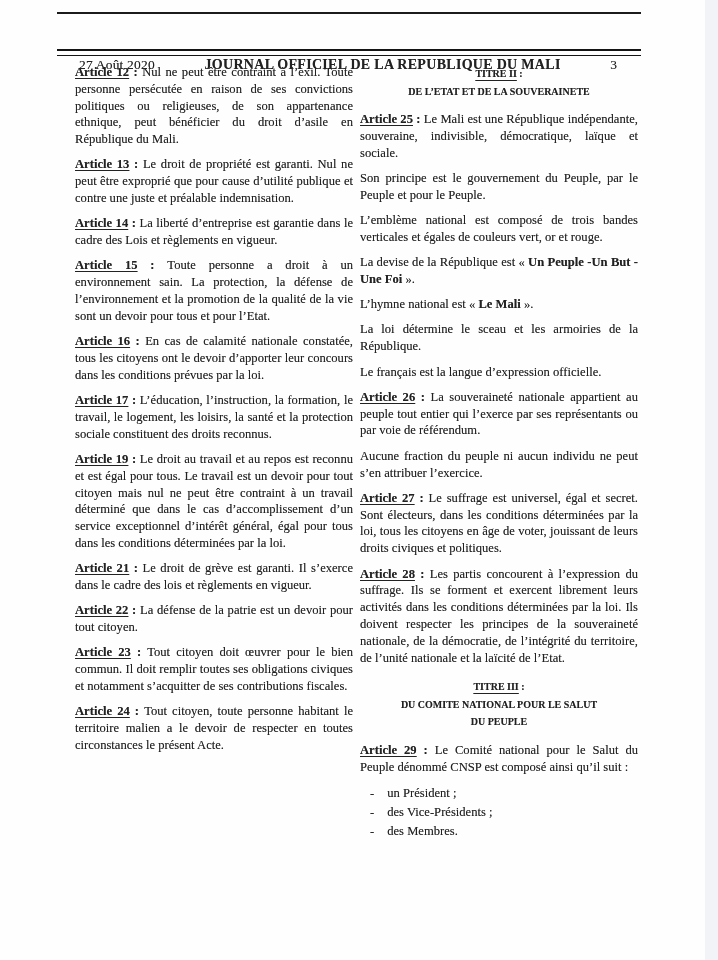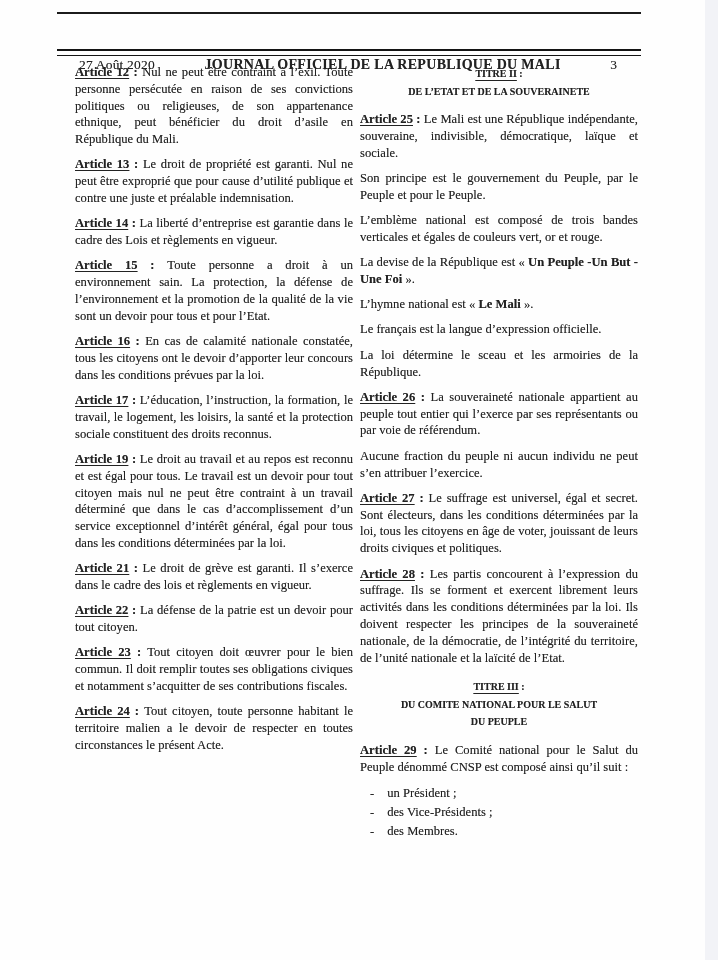--- a/index.html
+++ b/index.html
@@ -80,22 +80,22 @@
     <div class="col" id="col-right">
         <div class="title-block">
           <div class="tline"><span class="title-u">TITRE II</span> :</div>
           <div class="tline">DE L’ETAT ET DE LA SOUVERAINETE</div>
         </div>
         <p class="para"><span class="art">Article 25</span><span class="sep"> : </span>Le Mali est une République indépendante, souveraine, indivisible, démocratique, laïque et sociale.</p>
         <p class="para">Son principe est le gouvernement du Peuple, par le Peuple et pour le Peuple.</p>
         <p class="para">L’emblème national est composé de trois bandes verticales et égales de couleurs vert, or et rouge.</p>
         <p class="para"><span>La devise de la République est « </span><span class="b">Un Peuple -Un But - Une Foi</span><span> ».</span></p>
         <p class="para"><span>L’hymne national est « </span><span class="b">Le Mali</span><span> ».</span></p>
+        <p class="para">La loi détermine le sceau et les armoiries de la République.</p>
         <p class="para">Le français est la langue d’expression officielle.</p>
-        <p class="para">La loi détermine le sceau et les armoiries de la République.</p>
         <p class="para"><span class="art">Article 26</span><span class="sep"> : </span>La souveraineté nationale appartient au peuple tout entier qui l’exerce par ses représentants ou par voie de référendum.</p>
         <p class="para">Aucune fraction du peuple ni aucun individu ne peut s’en attribuer l’exercice.</p>
         <p class="para"><span class="art">Article 27</span><span class="sep"> : </span>Le suffrage est universel, égal et secret. Sont électeurs, dans les conditions déterminées par la loi, tous les citoyens en âge de voter, jouissant de leurs droits civiques et politiques.</p>
         <p class="para"><span class="art">Article 28</span><span class="sep"> : </span>Les partis concourent à l’expression du suffrage. Ils se forment et exercent librement leurs activités dans les conditions déterminées par la loi. Ils doivent respecter les principes de la souveraineté nationale, de la démocratie, de l’intégrité du territoire, de l’unité nationale et la laïcité de l’Etat.</p>
         <div class="title-block">
           <div class="tline"><span class="title-u">TITRE III</span> :</div>
           <div class="tline">DU COMITE NATIONAL POUR LE SALUT</div>
           <div class="tline">DU PEUPLE</div>
         </div>
         <p class="para"><span class="art">Article 29</span><span class="sep"> : </span>Le Comité national pour le Salut du Peuple dénommé CNSP est composé ainsi qu’il suit :</p>

